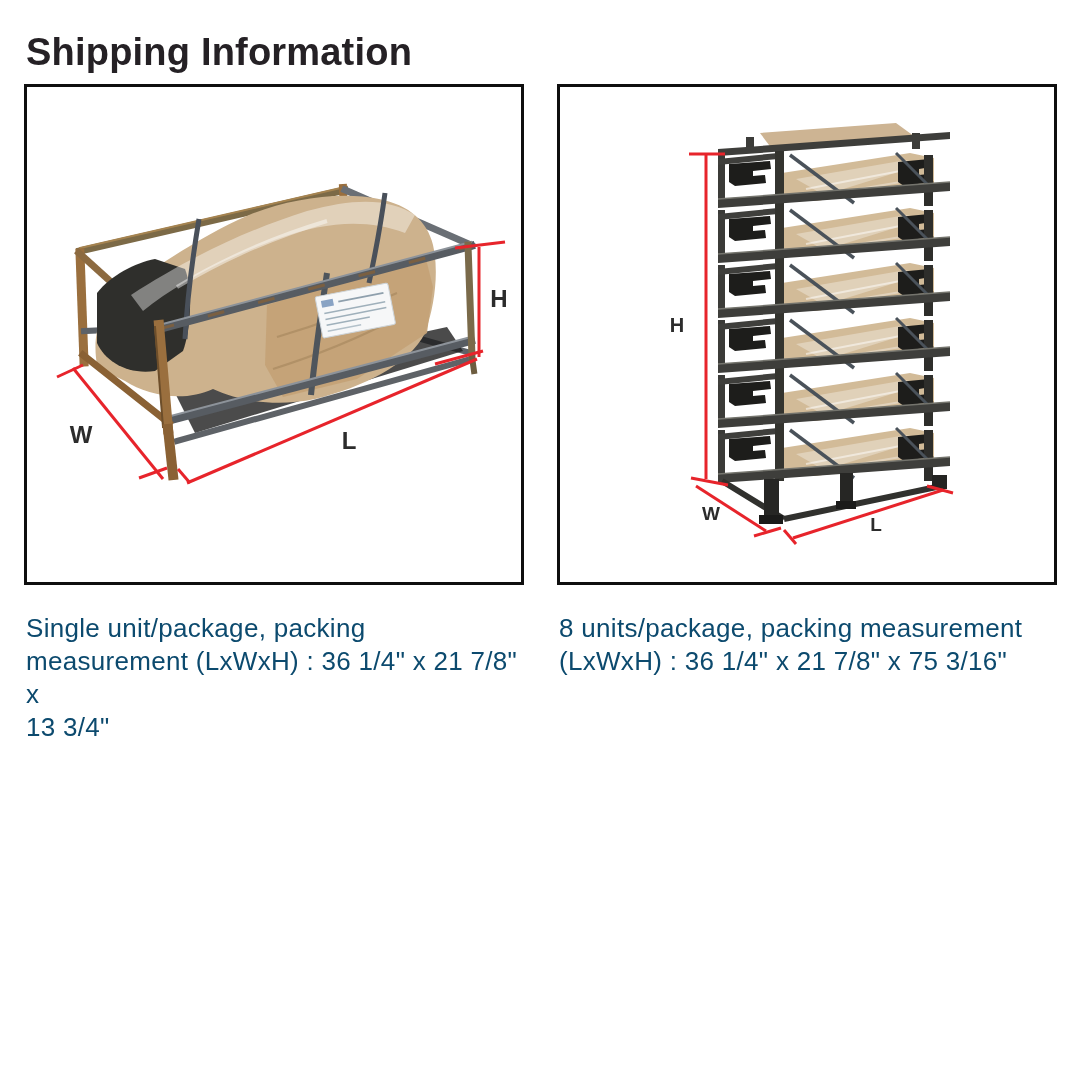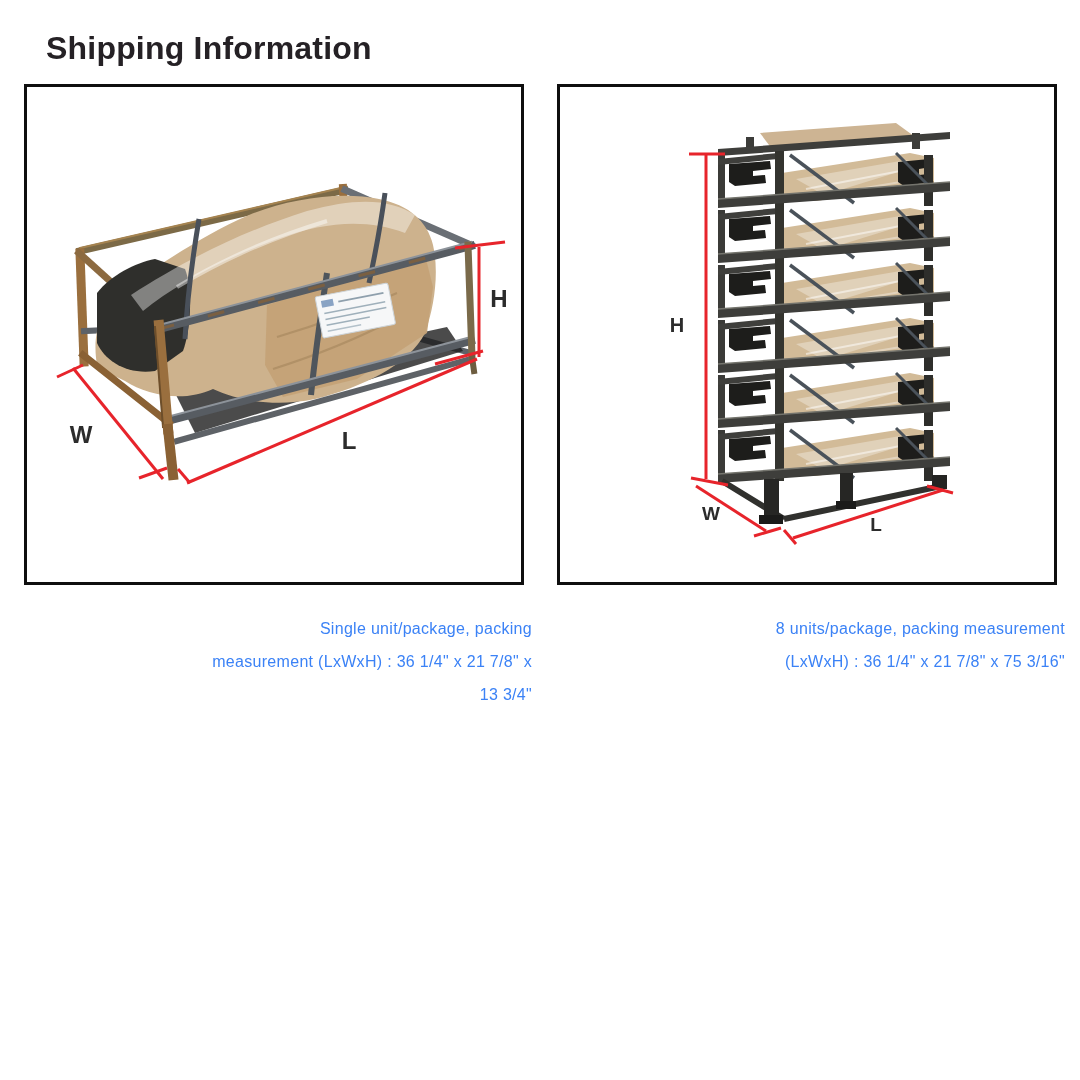--- a/index.html
+++ b/index.html
@@ -1,25 +1,25 @@
 <!DOCTYPE html>
 <html><head>
 <meta charset="utf-8">
 <style>
   html,body{margin:0;padding:0;background:#ffffff;}
   body{width:1080px;height:1080px;position:relative;overflow:hidden;
        font-family:"Liberation Sans",sans-serif;}
-  .page-title{position:absolute;left:26px;top:4px;font-size:32px;font-weight:800;
-       letter-spacing:.2px;color:#252125;line-height:46px;margin-left:20px;}
+  .page-title{position:absolute;left:26px;top:4px;font-size:38px;font-weight:800;
+       letter-spacing:.2px;color:#252125;line-height:46px;}
   .photo-frame{position:absolute;top:84px;width:494px;height:495px;
        border:3px solid #0f0f0f;background:#ffffff;}
   .frame-single{left:24px;}
   .frame-six{left:557px;}
-  .caption{position:absolute;top:612px;width:506px;font-size:16px;line-height:33px;
-       letter-spacing:.3px;color:#3b82f6;font-weight:400;text-align:right;}
+  .caption{position:absolute;top:612px;width:506px;font-size:26px;line-height:33px;
+       letter-spacing:.3px;color:#0c4a6e;font-weight:400;}
   .caption-single{left:26px;}
   .caption-six{left:559px;}
   svg{display:block;}
   .dim-label{font-family:"Liberation Sans",sans-serif;font-weight:bold;fill:#2c2c2c;}
 </style>
 </head>
 <body>
 
 <h1 class="page-title">Shipping Information</h1>
 

